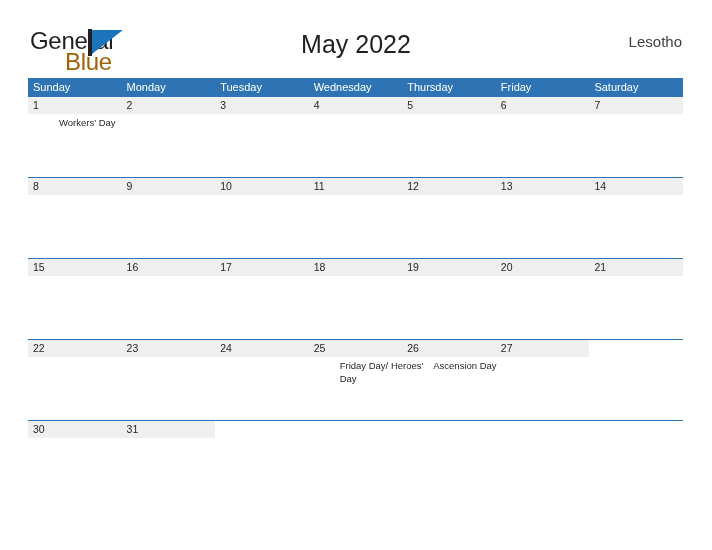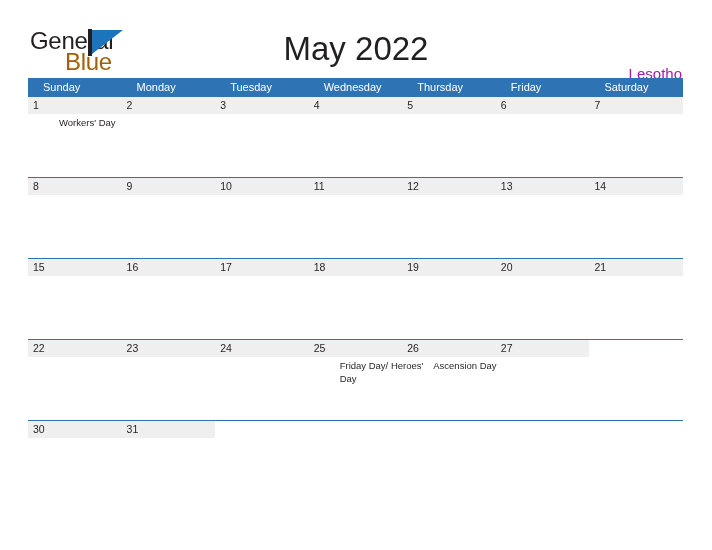--- a/index.html
+++ b/index.html
@@ -81,32 +81,32 @@
     border-left: 31px solid #1c75bc;
     border-bottom: 24px solid transparent;
   }
 
   .title {
     position: absolute;
     left: 0;
     top: 30px;
     width: 712px;
     text-align: center;
-    font-size: 33px;
+    font-size: 25px;
     color: #231f20;
     font-weight: normal;
     letter-spacing: 0px;
   }
 
   .country {
     position: absolute;
     right: 30px;
-    top: 65px;
+    top: 33px;
     font-size: 15px;
-    color: #a21caf;
+    color: #404040;
     text-align: right;
     white-space: nowrap;
   }
 
   
   .calendar {
     position: absolute;
     left: 28px;
     top: 78px;
     width: 655px;
@@ -117,21 +117,21 @@
     width: 655px;
     height: 18px;
     background: #2e74b5;
   }
   .weekday {
     width: 93.571px;
     height: 18px;
     line-height: 18px;
     color: #ffffff;
     font-size: 11px;
-    padding-left: 15px;
+    padding-left: 5px;
     box-sizing: border-box;
     white-space: nowrap;
     overflow: hidden;
   }
 
   .week {
     position: relative;
     width: 655px;
     height: 81px;
     border-top: 1.5px solid #2e74b5;

